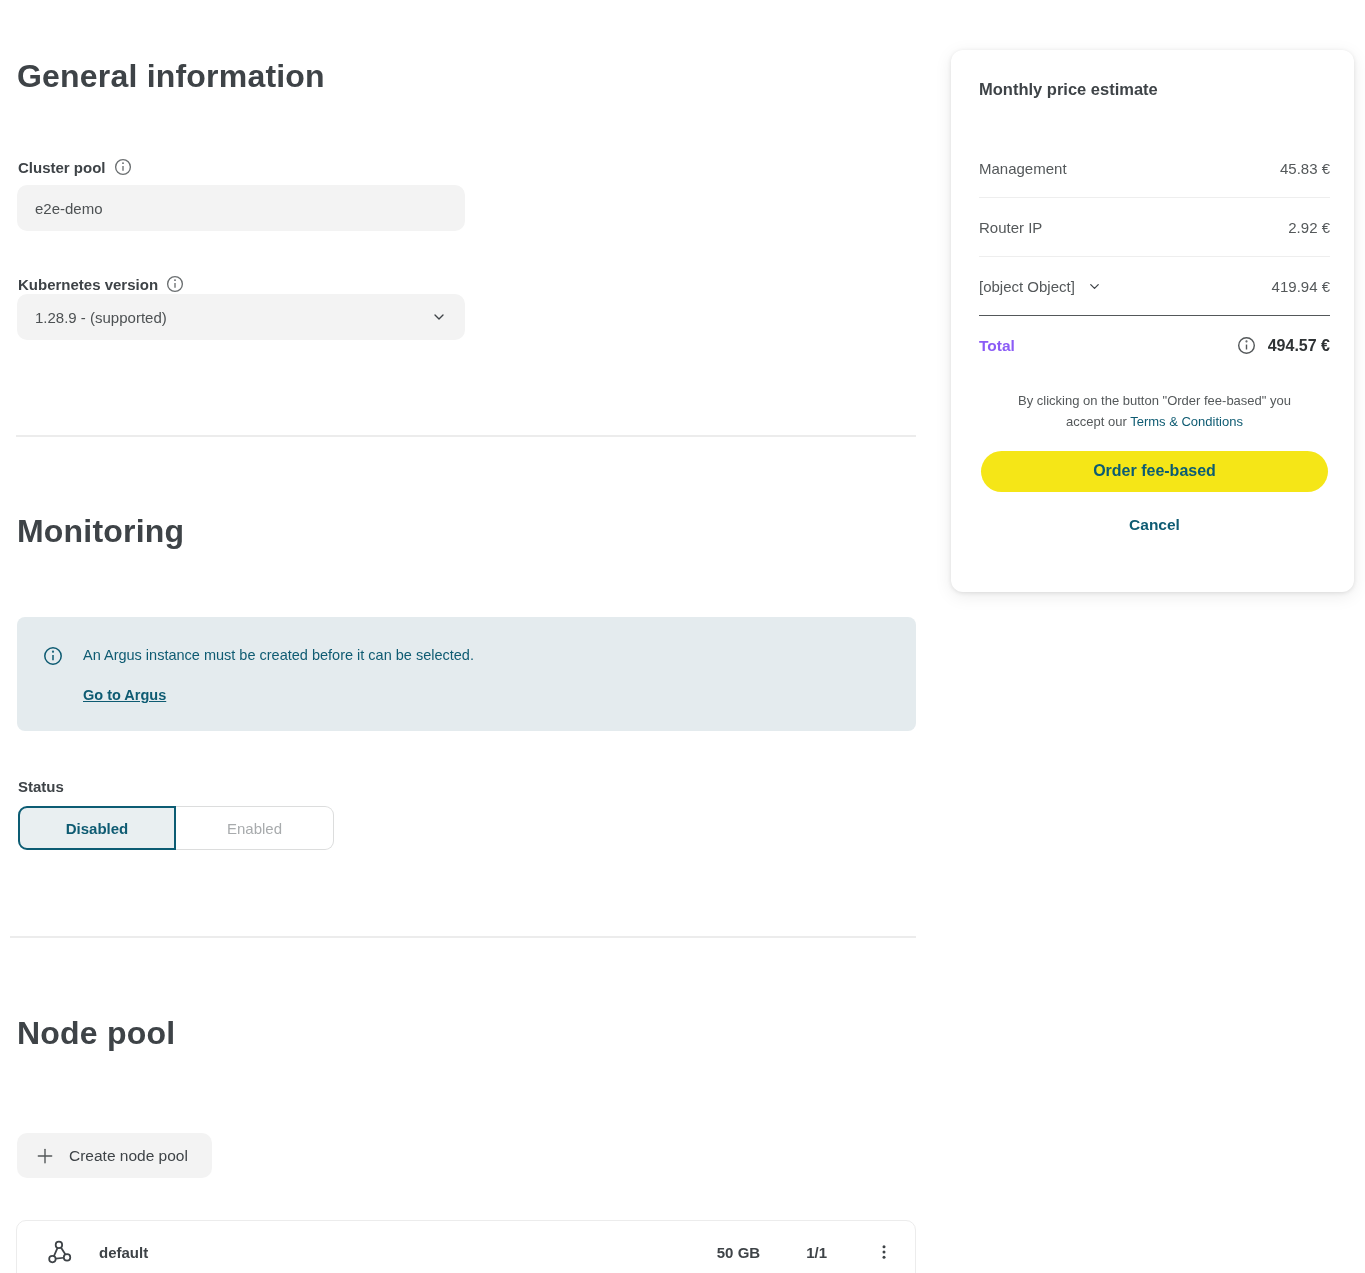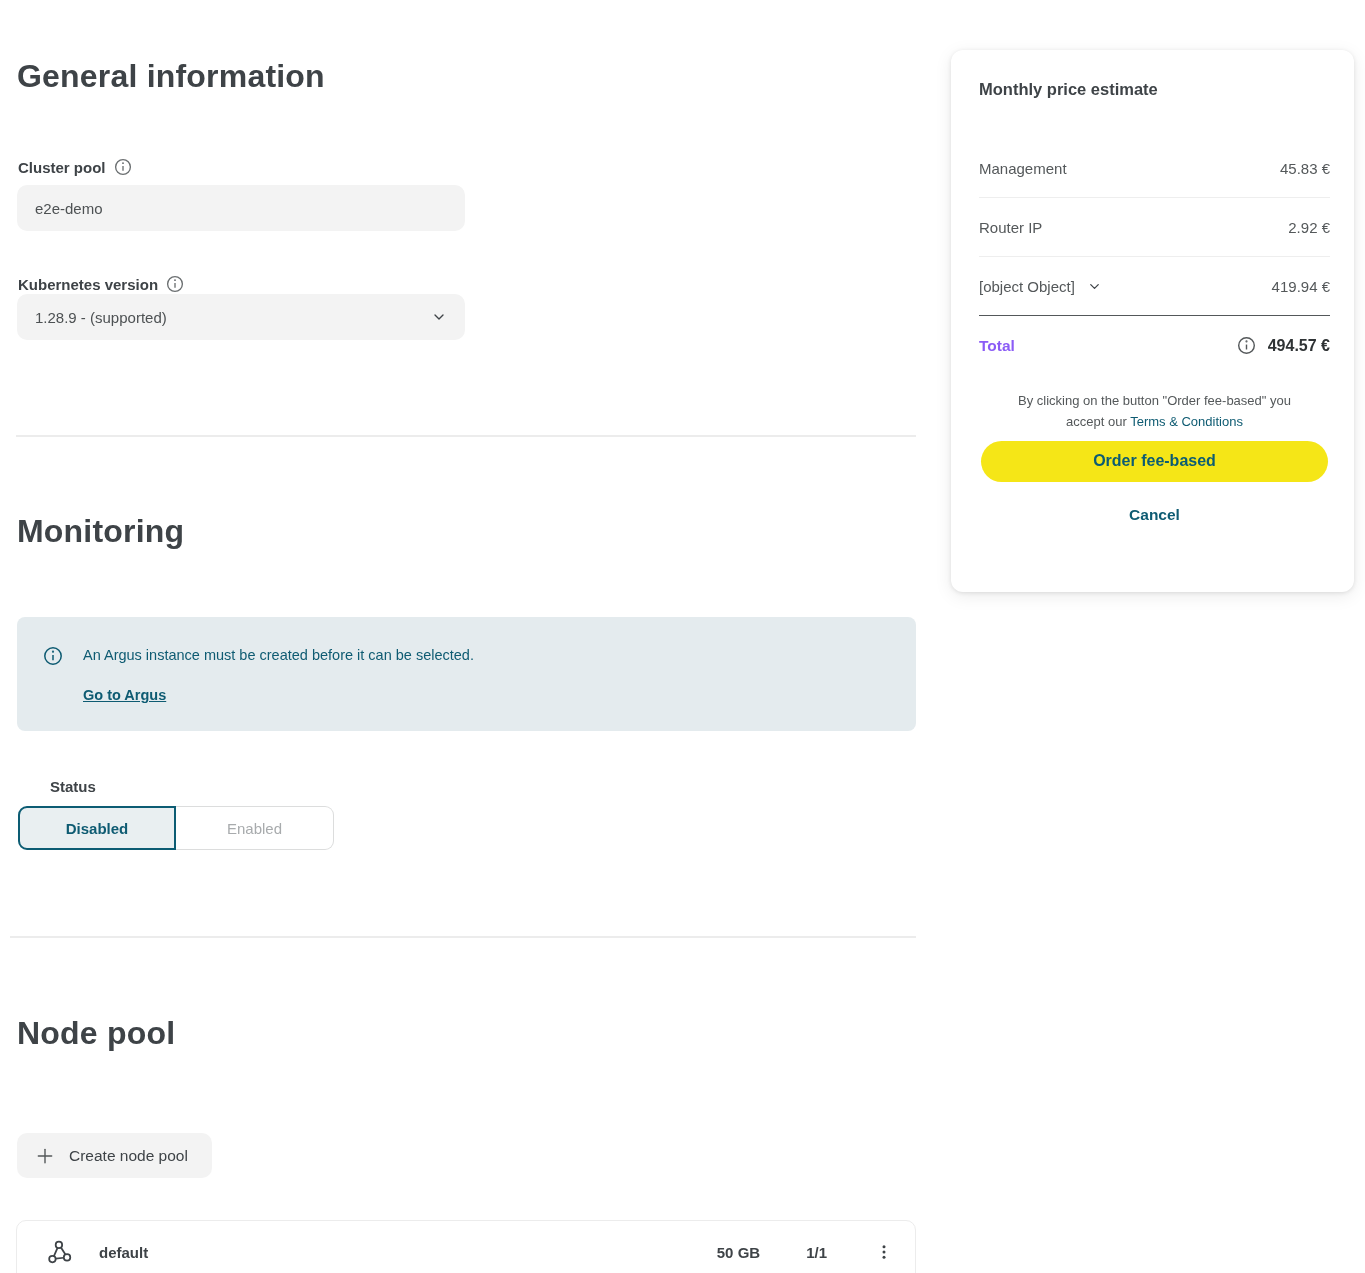--- a/index.html
+++ b/index.html
@@ -69,35 +69,35 @@
   .price-row.last { border-bottom:1.5px solid #54585a; }
   .price-row-label { display:flex; align-items:center; gap:12px; }
   .price-row .chevron { width:15px; height:15px; cursor:pointer; }
   .total-row { height:59px; display:flex; align-items:center; justify-content:space-between; }
   .total-label { font-size:15.5px; font-weight:700; color:#8b5cf6; }
   .total-value { display:flex; align-items:center; gap:12px; font-size:16px; font-weight:700; color:#2f3335; }
   .total-value .info-icon { width:19px; height:19px; color:#54585a; }
   .terms { margin:16px auto 0 auto; max-width:302px; text-align:center; font-size:13px;
     color:#54585a; line-height:1.6; }
   .terms-link { color:#0e5b72; font-weight:400; cursor:pointer; }
-  .order-btn { display:block; margin:8px auto 0 auto; width:347px; height:41px;
+  .order-btn { display:block; margin:18px auto 0 auto; width:347px; height:41px;
     background:#f5e617; border:none; border-radius:21px;
     font-family:"Liberation Sans", sans-serif; font-size:16px; font-weight:700; color:#0c5c73; cursor:pointer; }
   .cancel-btn { display:block; margin:24px auto 0 auto; background:none; border:none;
     font-family:"Liberation Sans", sans-serif; font-size:15.5px; font-weight:700; color:#0e5b72; cursor:pointer; }
 
   
   #general-title { position:absolute; left:17px; top:58px; }
   #cluster-label { position:absolute; left:18px; top:158px; }
   #cluster-input { top:185px; }
   #k8s-label { position:absolute; left:18px; top:275px; }
   #k8s-select { top:294px;justify-content:space-between; }
   #divider-1 { top:435px; }
   #monitoring-title { position:absolute; left:17px; top:513px; }
-  #status-label { position:absolute; left:18px; top:778px; font-size:15px; font-weight:700;margin-left:32px; }
+  #status-label { position:absolute; left:18px; top:778px; font-size:15px; font-weight:700; }
   #divider-2 { left:10px; width:906px; top:936px; }
   #nodepool-title { position:absolute; left:17px; top:1015px; }
 </style>
 </head>
 <body>
 
 <div id="page">
 
   <h1 id="general-title" class="h1">General information</h1>
 

